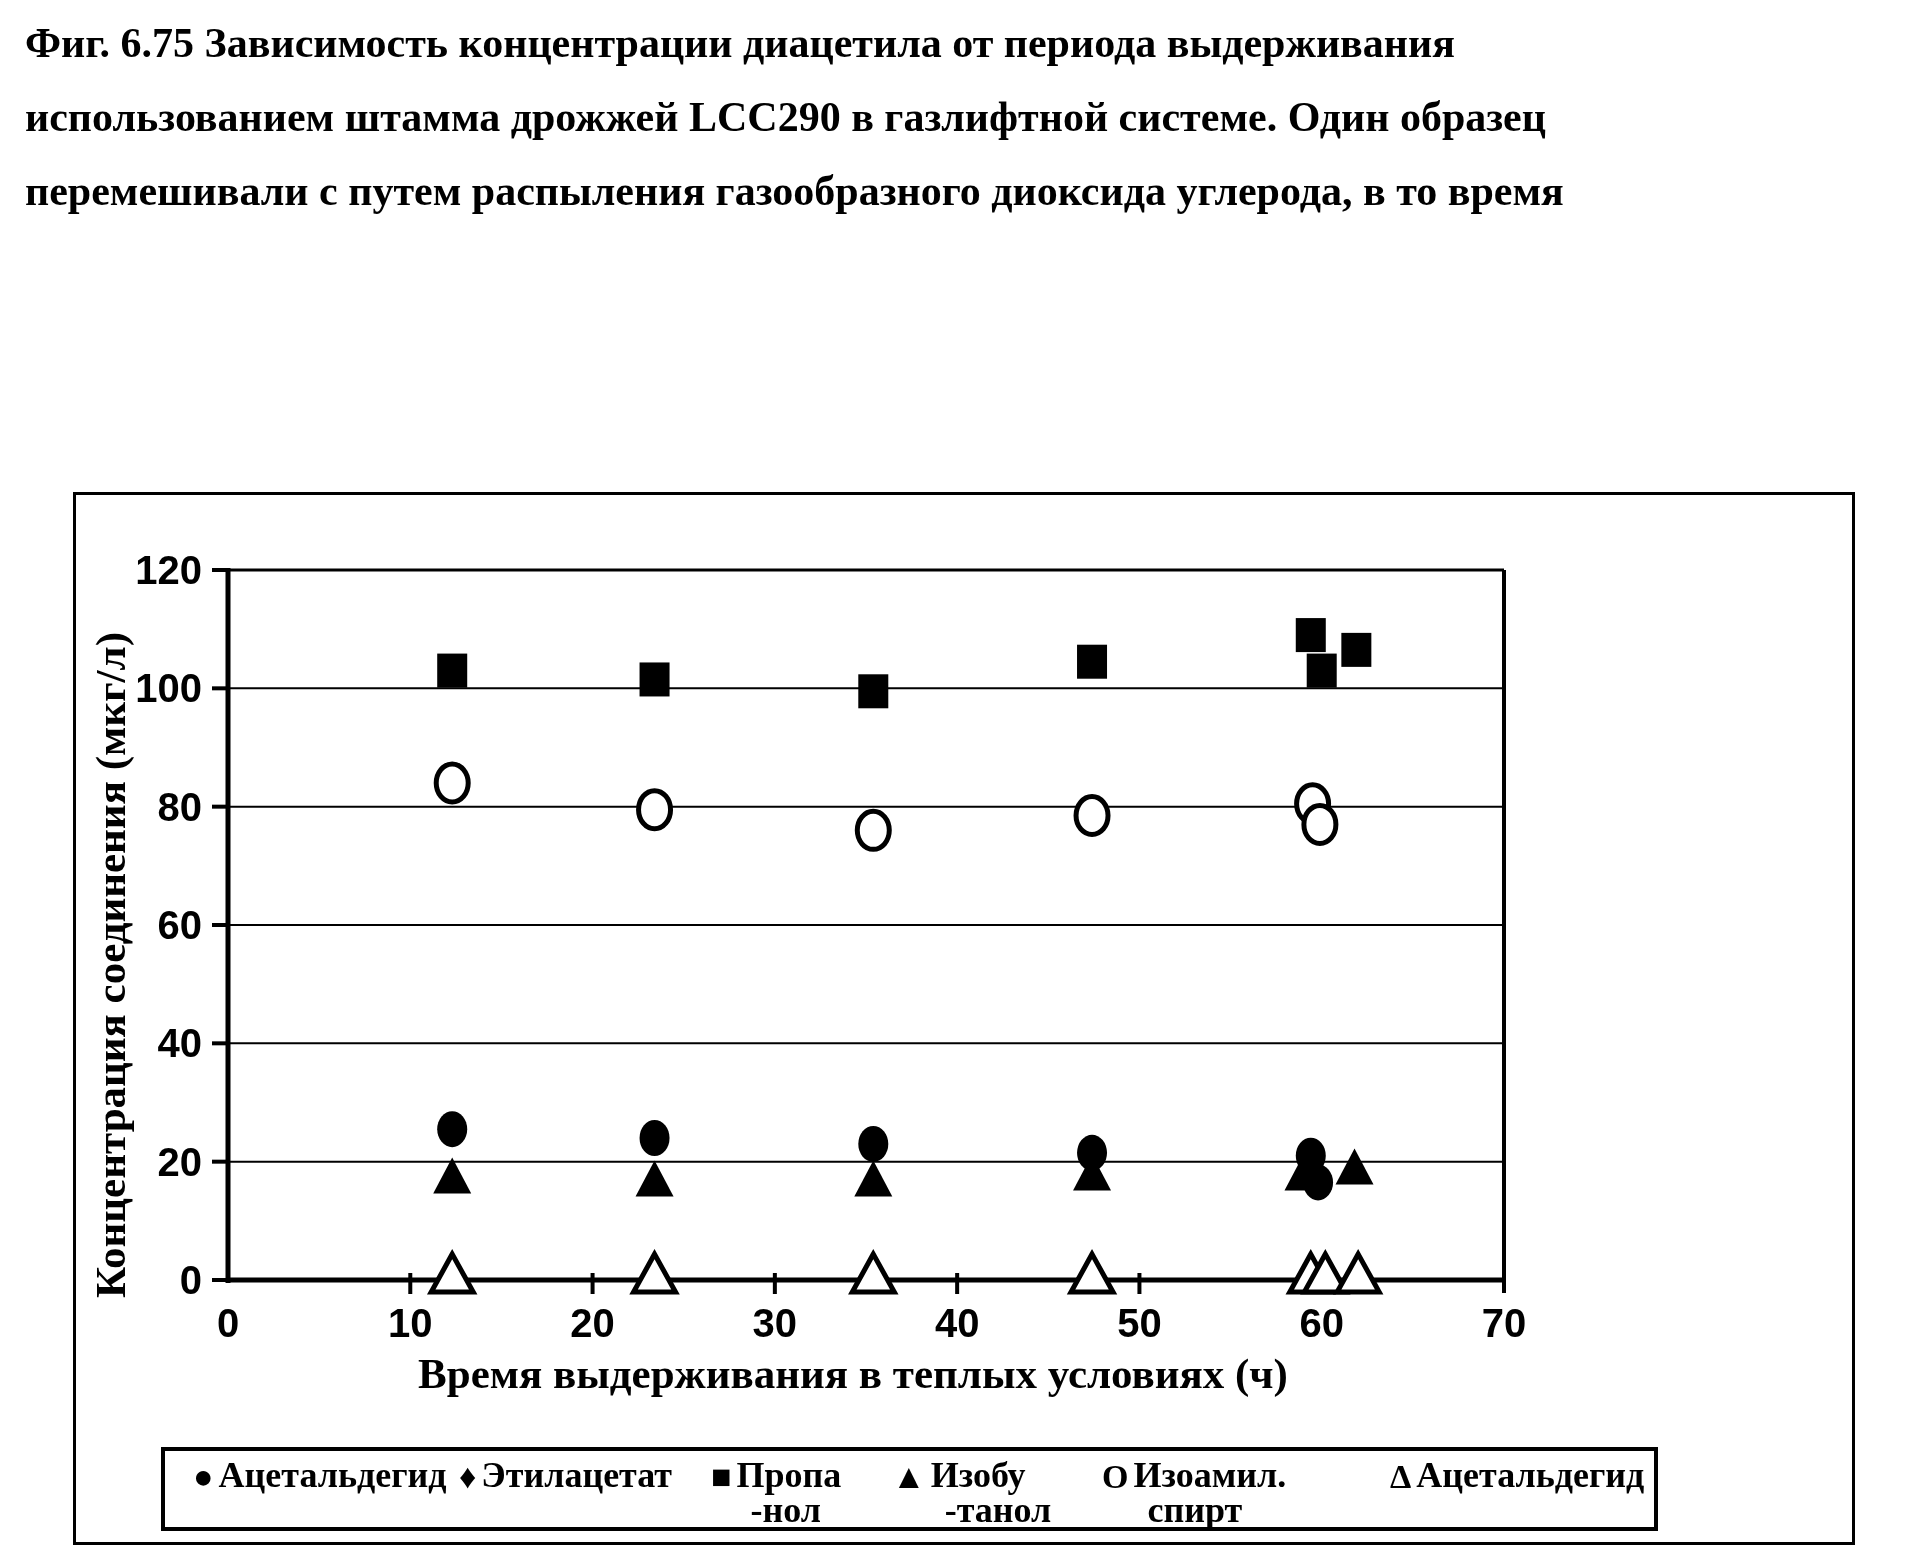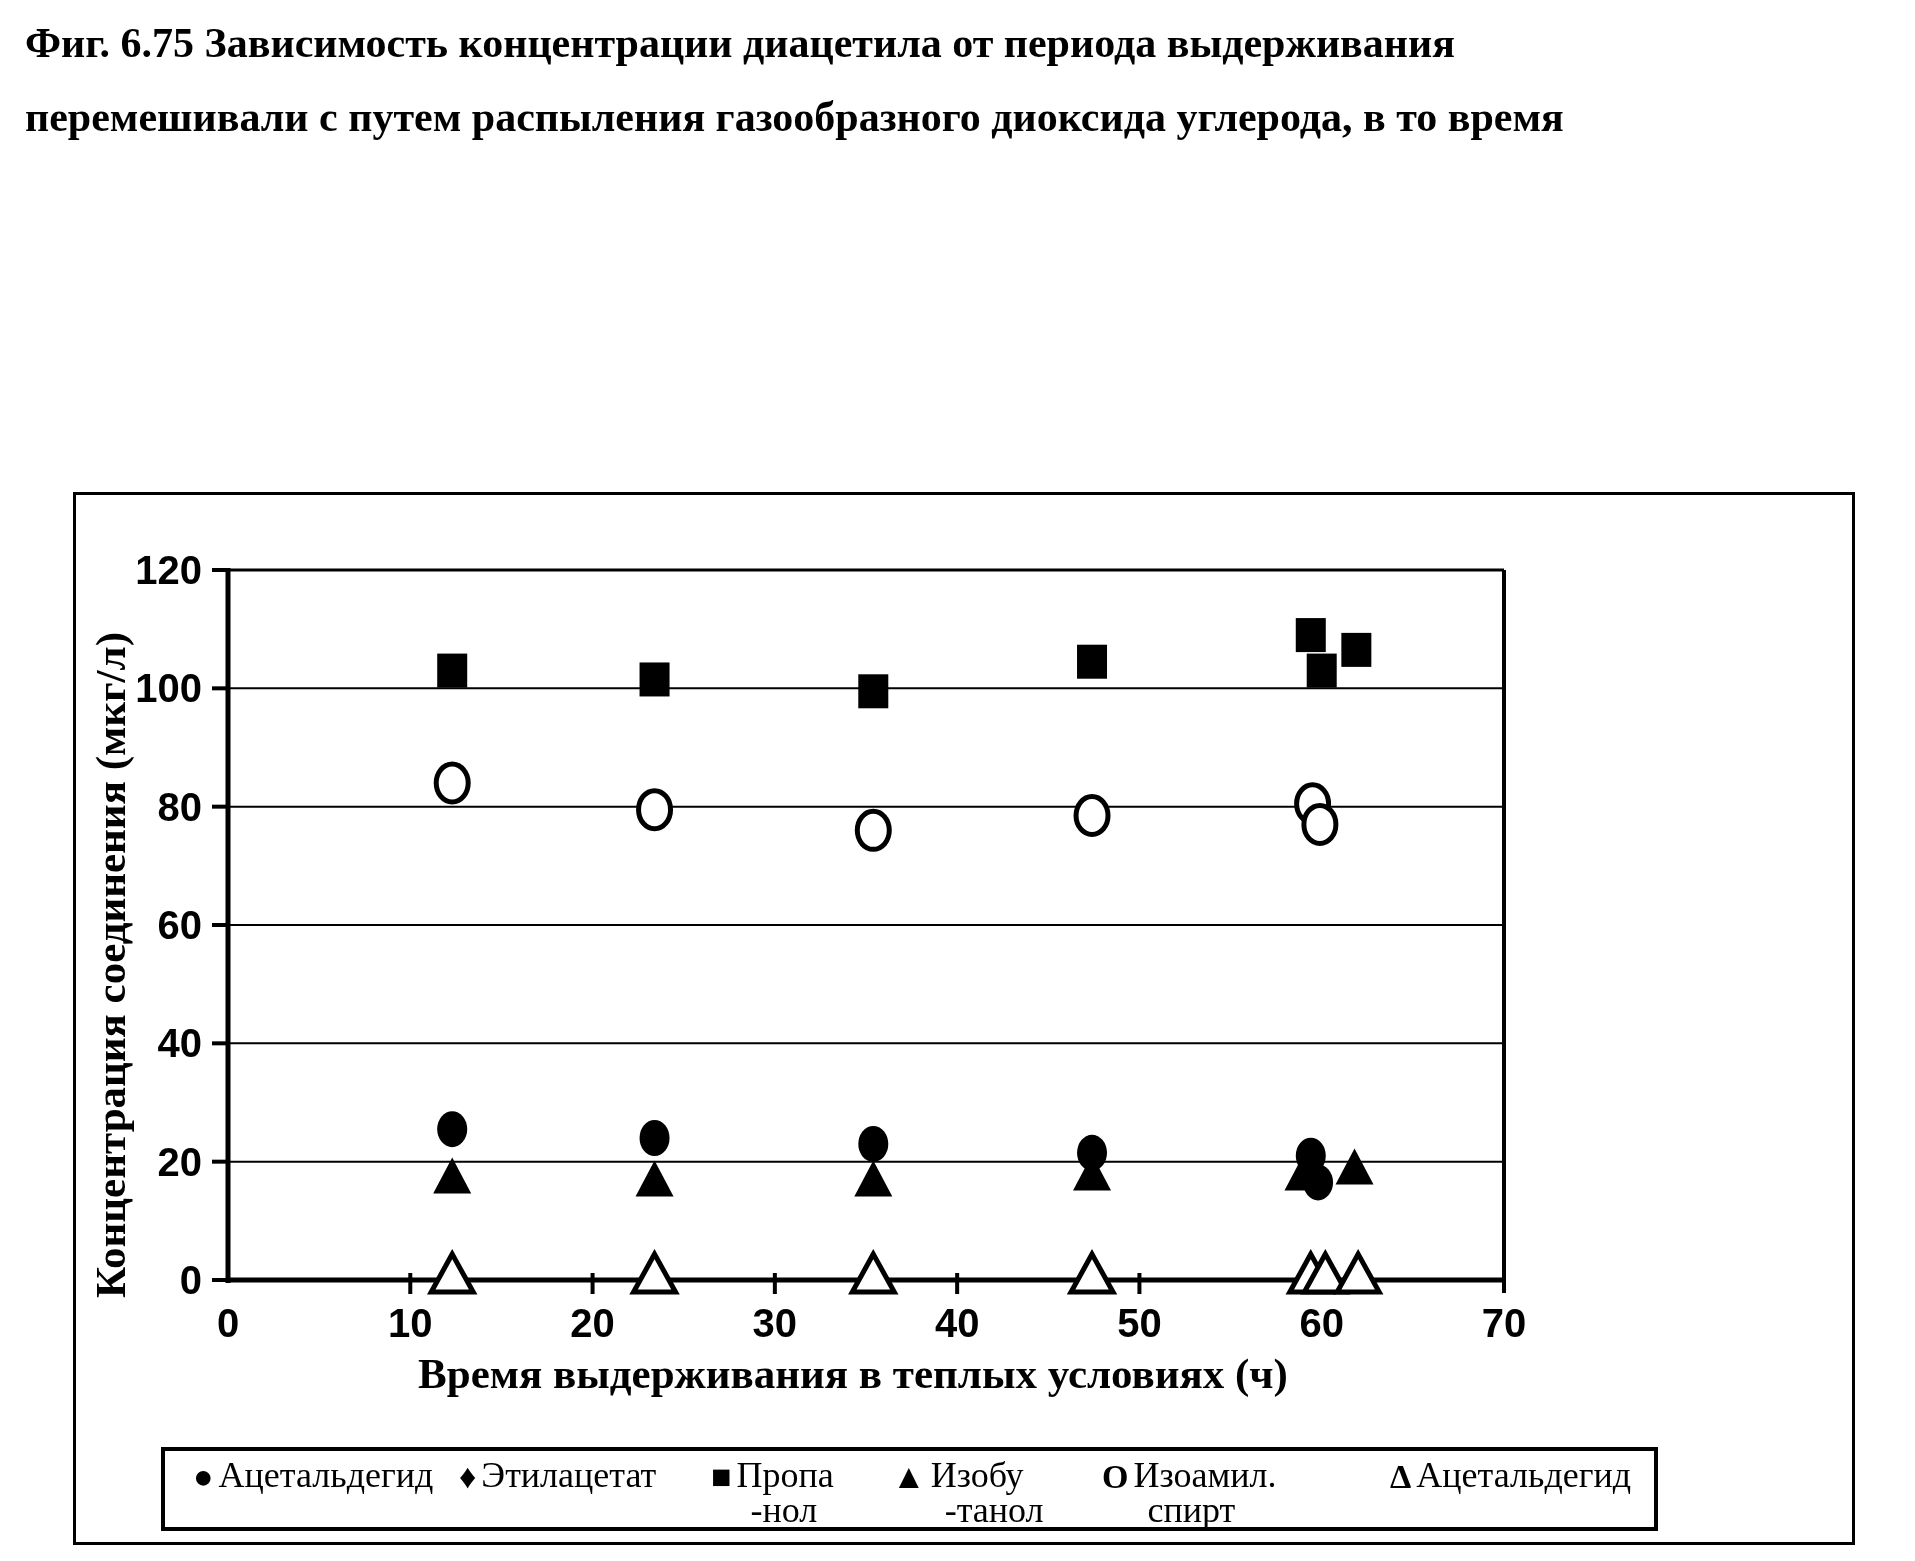--- a/index.html
+++ b/index.html
@@ -12,31 +12,32 @@
   .figure-frame svg{position:absolute;left:0;top:0;}
   .tick{font:bold 40px "Liberation Sans", sans-serif;fill:#000;}
   .xtitle{position:absolute;left:138px;top:854px;width:1278px;text-align:center;
           font-weight:bold;font-size:43px;white-space:nowrap;}
   .ytitle{position:absolute;left:34px;top:470px;transform:translate(-50%,-50%) rotate(-90deg);
           font-weight:bold;font-size:43px;white-space:nowrap;}
   .legend{position:absolute;left:85px;top:952px;width:1497px;height:84px;
           border:4px solid #000;box-sizing:border-box;background:#fff;}
   .lg-item{position:absolute;top:7px;display:flex;align-items:flex-start;}
   .lg-marker{font:bold 34px "Liberation Serif", serif;line-height:38px;margin-right:5px;}
-  .lg-text{font-weight:normal;font-size:36px;line-height:35px;}
+  .lg-text{font-weight:bold;font-size:36px;line-height:35px;}
   .lg-l1{display:block;white-space:nowrap;}
   .lg-l2{display:block;white-space:nowrap;padding-left:14px;}
 </style>
 </head>
 <body>
 
 <div class="page">
 
   <div class="caption">
     <div>Фиг. 6.75 Зависимость концентрации диацетила от периода выдерживания</div>
+    <div>использованием штамма дрожжей LCC290 в газлифтной системе. Один образец</div>
     <div>перемешивали с путем распыления газообразного диоксида углерода, в то время</div>
   </div>
 
   <div class="figure-frame">
     <svg id="plot" width="1776" height="1047" viewBox="0 0 1776 1047">
         <line x1="152" y1="666.6666666666666" x2="1428" y2="666.6666666666666" stroke="#000000" stroke-width="2"></line>
         <line x1="152" y1="548.3333333333334" x2="1428" y2="548.3333333333334" stroke="#000000" stroke-width="2"></line>
         <line x1="152" y1="430" x2="1428" y2="430" stroke="#000000" stroke-width="2"></line>
         <line x1="152" y1="311.6666666666667" x2="1428" y2="311.6666666666667" stroke="#000000" stroke-width="2"></line>
         <line x1="152" y1="193.33333333333337" x2="1428" y2="193.33333333333337" stroke="#000000" stroke-width="2"></line>

